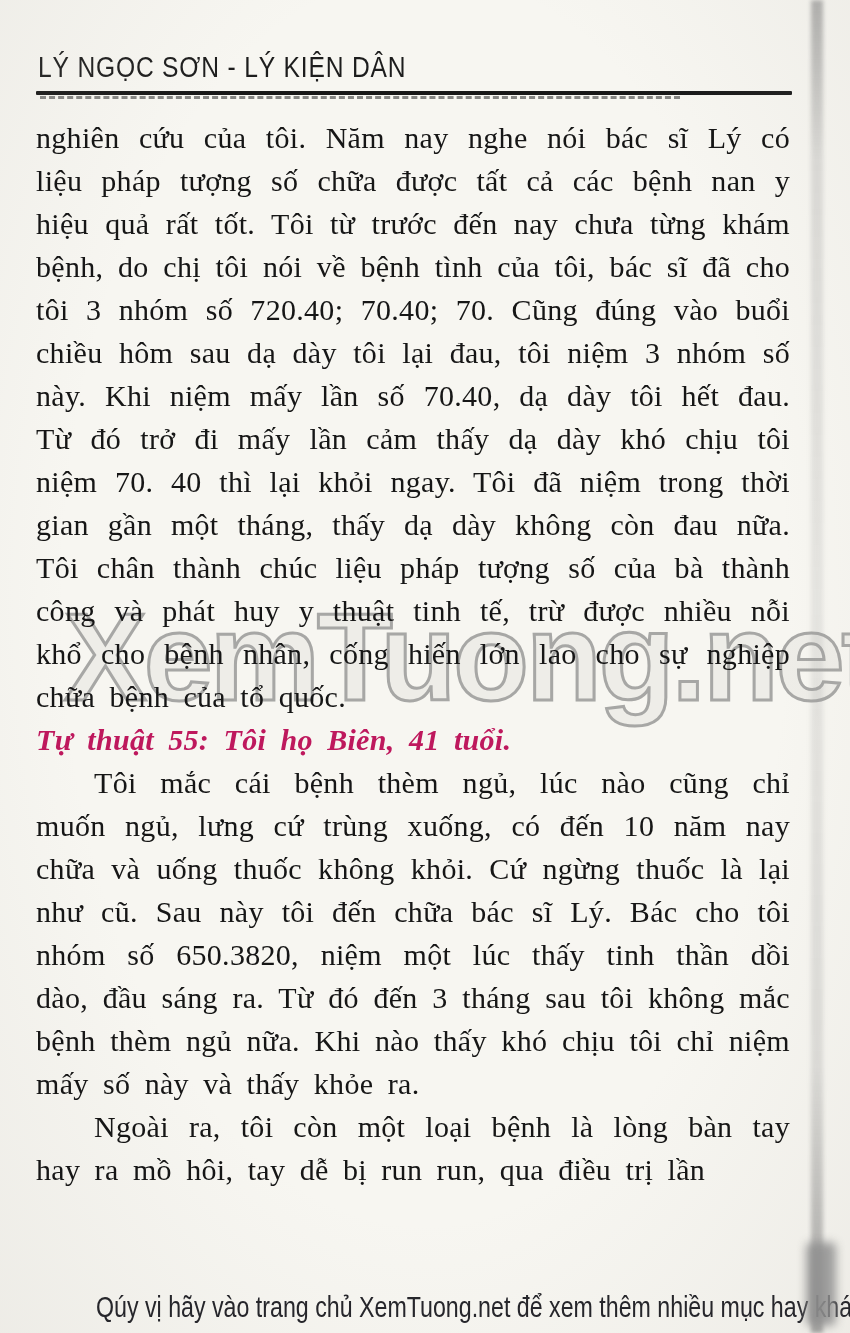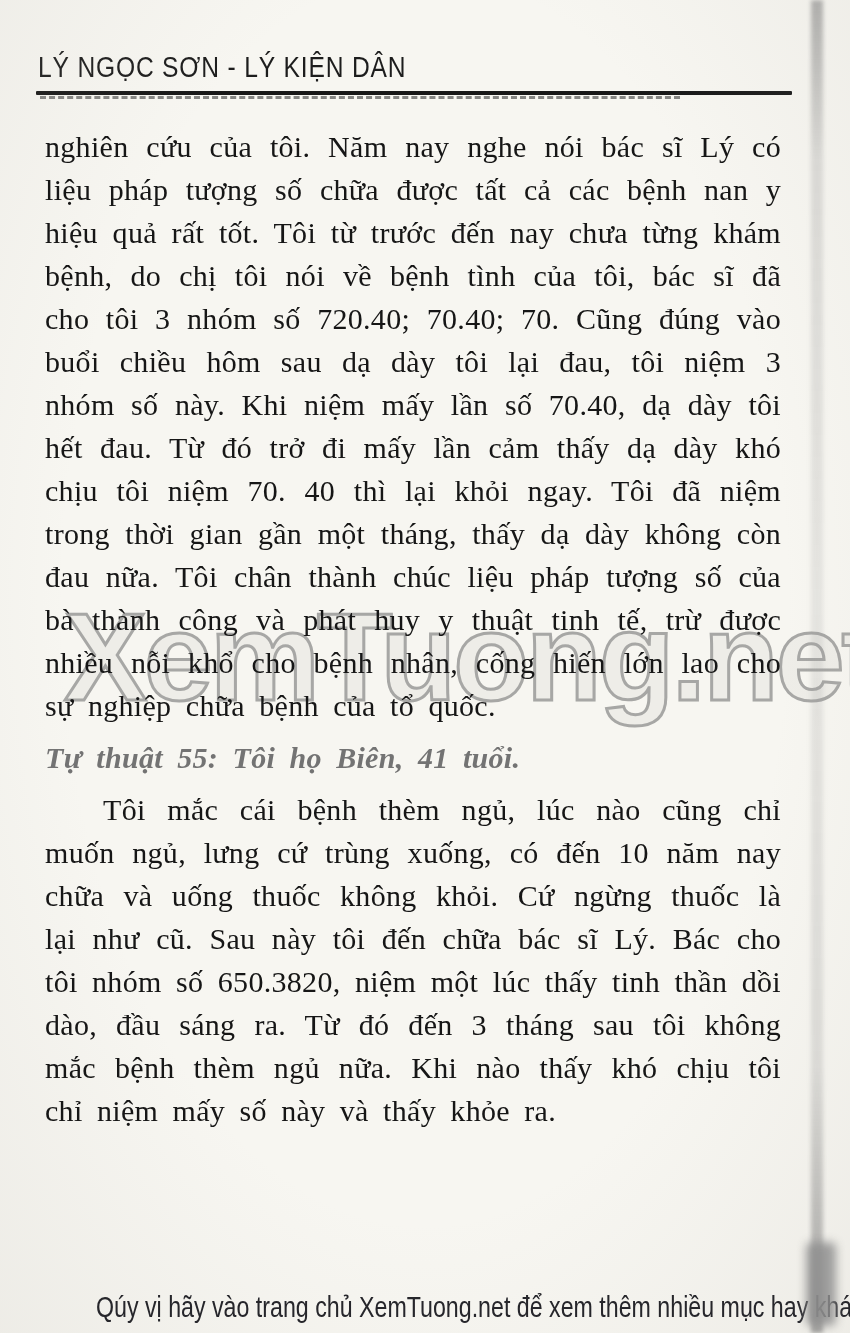--- a/index.html
+++ b/index.html
@@ -35,27 +35,27 @@
     font-weight:bold;font-size:124px;letter-spacing:-3px;white-space:nowrap;
     color:rgba(244,243,239,0.85);
     -webkit-text-stroke:3px #a7a7a5;
     text-shadow:0 0 1px rgba(150,150,150,0.5);
   }
   .bodycol{
     position:absolute;left:36px;right:60px;top:116px;z-index:1;
     color:#161616;
   }
   .bodycol p{
-    margin:9px;font-size:30px;line-height:43px;
+    margin:0;font-size:30px;line-height:43px;
     text-align:justify;word-spacing:0.22em;letter-spacing:0.3px;font-family:Liberation Serif, serif;
   }
   .bodycol p.indent{text-indent:58px;}
   .story-heading{
     font-size:30px;line-height:38px;font-weight:bold;font-style:italic;
-    margin:21px 0 17px 64px;color:#737373;word-spacing:0.1em;
+    margin:21px 0 17px 64px;color:#be185d;word-spacing:0.1em;
   }
   .ribbon{
     position:absolute;left:322px;top:1226px;width:146px;height:66px;z-index:2;
   }
   .ribbon svg{display:block;}
   .footer{
     position:absolute;left:0;right:0;top:1291px;z-index:2;
     text-align:center;
   }
   .footer span{
@@ -86,20 +86,21 @@
   <div class="hdr">LÝ NGỌC SƠN - LÝ KIỆN DÂN</div>
   <div class="hdr-rule"></div>
   <div class="hdr-rule-dash"></div>
 
   <div class="watermark">XemTuong.net</div>
 
   <div class="bodycol">
     <p>nghiên cứu của tôi. Năm nay nghe nói bác sĩ Lý có liệu pháp tượng số chữa được tất cả các bệnh nan y hiệu quả rất tốt. Tôi từ trước đến nay chưa từng khám bệnh, do chị tôi nói về bệnh tình của tôi, bác sĩ đã cho tôi 3 nhóm số 720.40; 70.40; 70. Cũng đúng vào buổi chiều hôm sau dạ dày tôi lại đau, tôi niệm 3 nhóm số này. Khi niệm mấy lần số 70.40, dạ dày tôi hết đau. Từ đó trở đi mấy lần cảm thấy dạ dày khó chịu tôi niệm 70. 40 thì lại khỏi ngay. Tôi đã niệm trong thời gian gần một tháng, thấy dạ dày không còn đau nữa. Tôi chân thành chúc liệu pháp tượng số của bà thành công và phát huy y thuật tinh tế, trừ được nhiều nỗi khổ cho bệnh nhân, cống hiến lớn lao cho sự nghiệp chữa bệnh của tổ quốc.</p>
     <p class="story-heading">Tự thuật 55: Tôi họ Biên, 41 tuổi.</p>
     <p class="indent">Tôi mắc cái bệnh thèm ngủ, lúc nào cũng chỉ muốn ngủ, lưng cứ trùng xuống, có đến 10 năm nay chữa và uống thuốc không khỏi. Cứ ngừng thuốc là lại như cũ. Sau này tôi đến chữa bác sĩ Lý. Bác cho tôi nhóm số 650.3820, niệm một lúc thấy tinh thần dồi dào, đầu sáng ra. Từ đó đến 3 tháng sau tôi không mắc bệnh thèm ngủ nữa. Khi nào thấy khó chịu tôi chỉ niệm mấy số này và thấy khỏe ra.</p>
+    <p class="indent">Ngoài ra, tôi còn một loại bệnh là lòng bàn tay hay ra mồ hôi, tay dễ bị run run, qua điều trị lần</p>
   </div>
 
 
   <div class="footer">
     <span>Qúy vị hãy vào trang chủ XemTuong.net để xem thêm nhiều mục hay khác</span>
   </div>
 
   <div class="scan-stripe"></div>
   <div class="scan-blot-bottom"></div>
 

